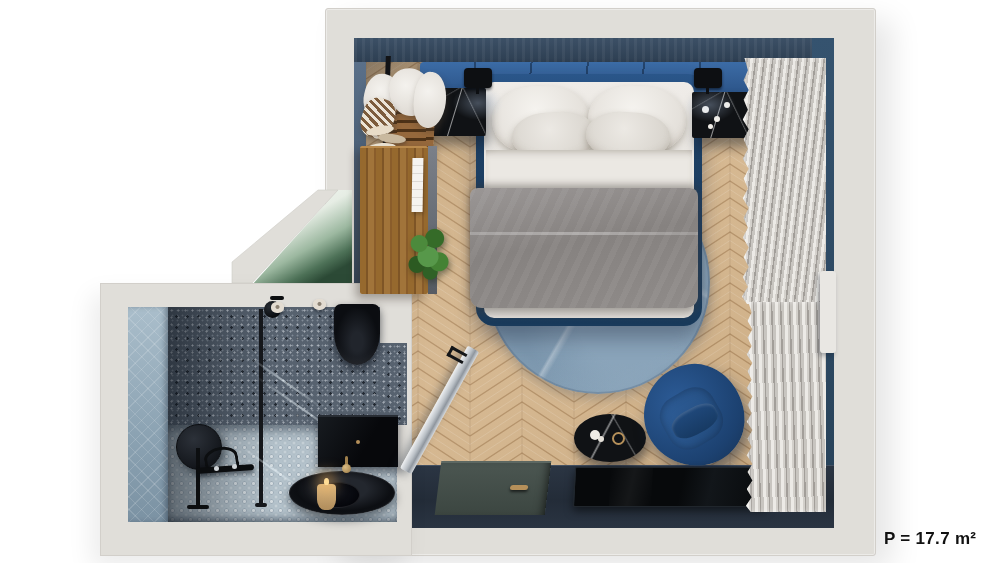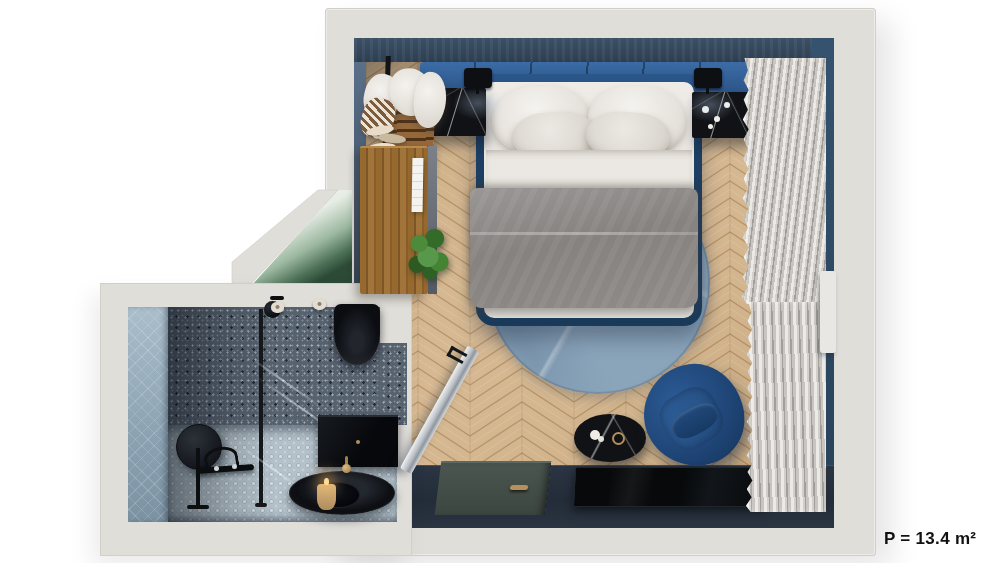--- a/index.html
+++ b/index.html
@@ -356,14 +356,14 @@
   <div class="entry-door">
     <div class="door-handle"></div>
   </div>
   <div class="glass-door">
     <div class="glass-door-handle"></div>
   </div>
   <div class="curtain curtain-top"></div>
   <div class="curtain curtain-bottom"></div>
   <div class="curtain-bracket"></div>
 
-  <div class="area-label">P = 13.4 m²</div>
+  <div class="area-label">P = 17.7 m²</div>
 </div>
 
 </body></html>

